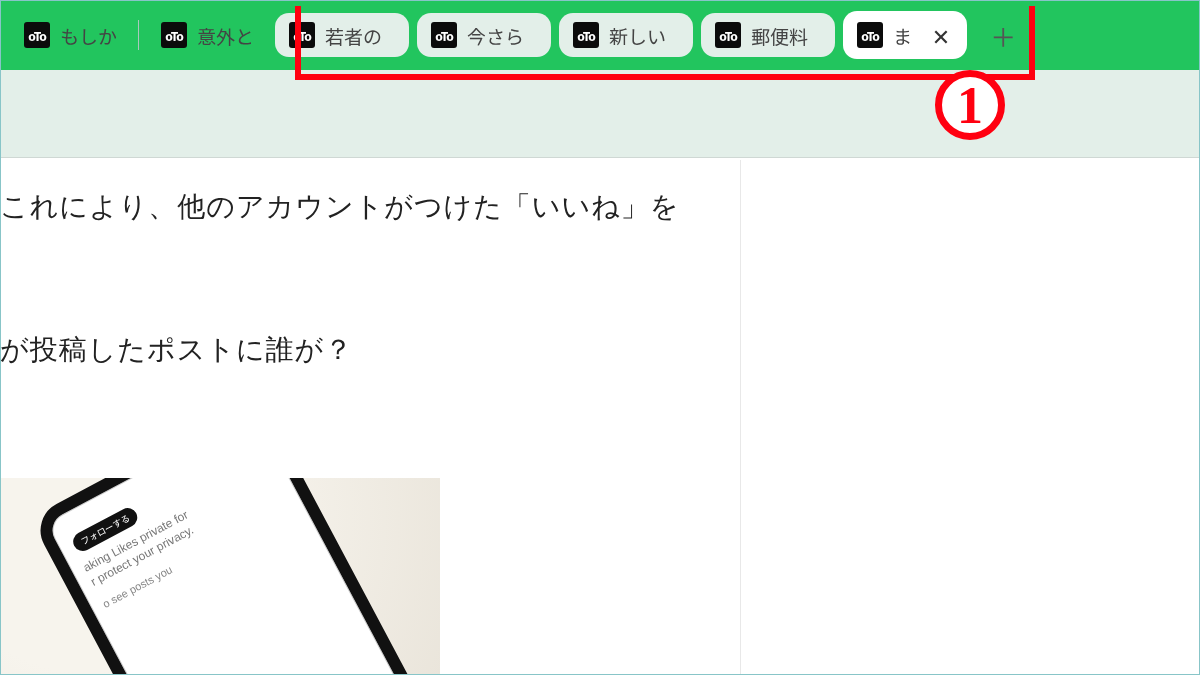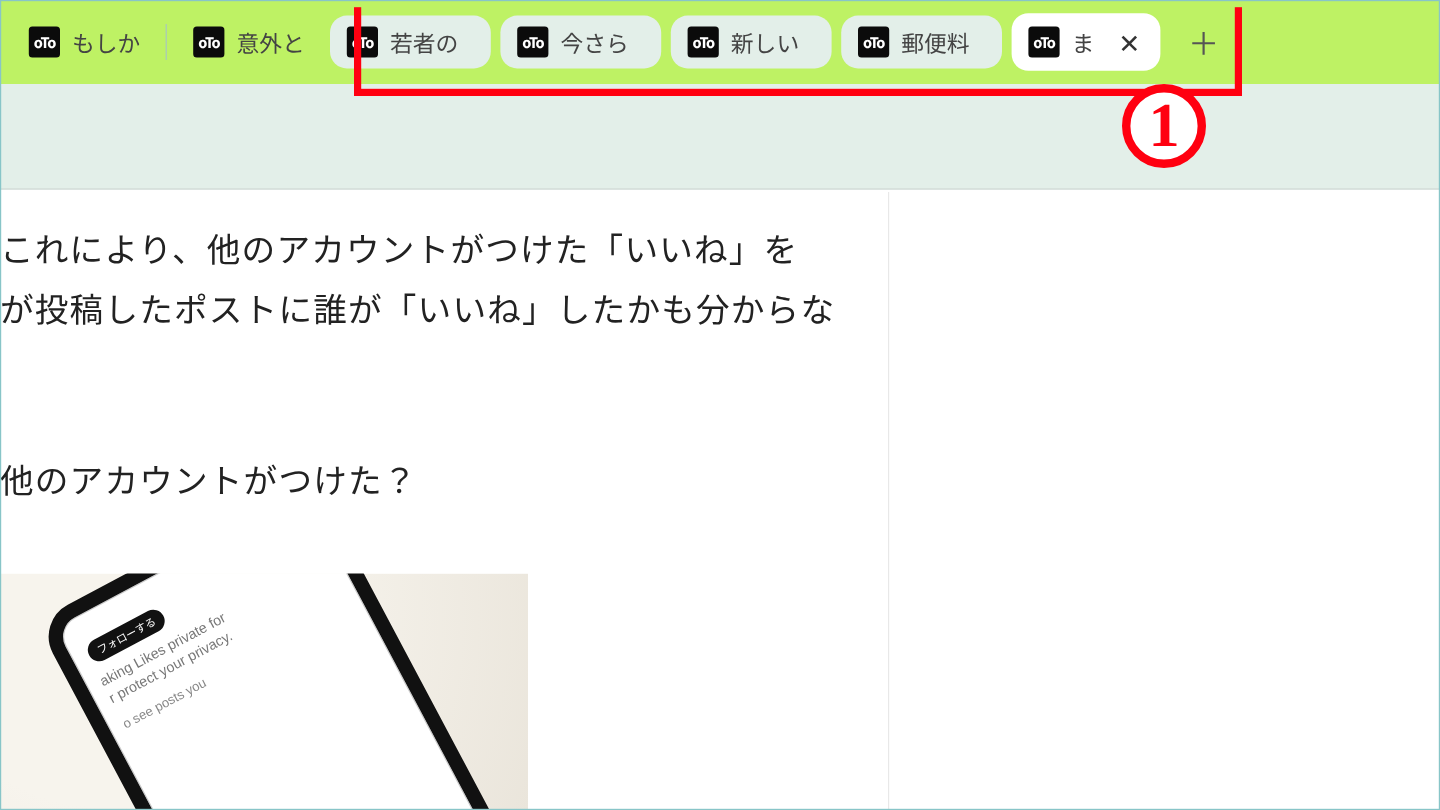--- a/index.html
+++ b/index.html
@@ -1,21 +1,21 @@
 <!DOCTYPE html>
 <html><head>
 <meta charset="utf-8">
 <style>
   * { box-sizing: border-box; margin: 0; padding: 0; }
   html, body { width: 1200px; height: 675px; overflow: hidden; font-family: "Hiragino Sans", "Noto Sans JP", sans-serif; background: #fff; }
 
   
   .tabbar {
     height: 70px;
-    background: #bef264;
+    background: #22c55e;
     display: flex;
     align-items: center;
     padding: 0 10px;
     gap: 8px;
     position: relative;
   }
   .tab {
     display: flex;
     align-items: center;
     gap: 10px;
@@ -135,20 +135,21 @@
     font-weight: 900;
     font-size: 52px;
     color: #ff0010;
     pointer-events: none;
   }
 
   
   .content {
     display: flex;
     height: calc(675px - 70px - 88px);
+    font-family: Liberation Serif, serif;
   }
   .article {
     width: 740px;
     padding: 24px 0 0 0;
     font-size: 28px;
     line-height: 1.8;
     color: #222;
     letter-spacing: 1px;
   }
   .article p { margin-bottom: 42px; }
@@ -275,25 +276,24 @@
 <div class="toolbar"></div>
 
 <div class="anno-badge">
   <span>1</span>
 </div>
 
 <div class="content">
   <div class="article">
     <p>
       <span>これにより、他のアカウントがつけた「いいね」を</span><br>
-      <span>が投稿したポストに誰が「いいね」したかも分からな</span>
     </p>
     <p>
       <br>
-      <span>他のアカウントがつけた？</span>
+      <span>が投稿したポストに誰が？</span>
     </p>
   </div>
   <div class="sidebar-space"></div>
 </div>
 
 <div class="phone-wrap">
   <div class="phone-bg"></div>
   <div class="phone">
     <div class="phone-topbar">📶 🔋</div>
     <div class="phone-pill">フォローする</div>

